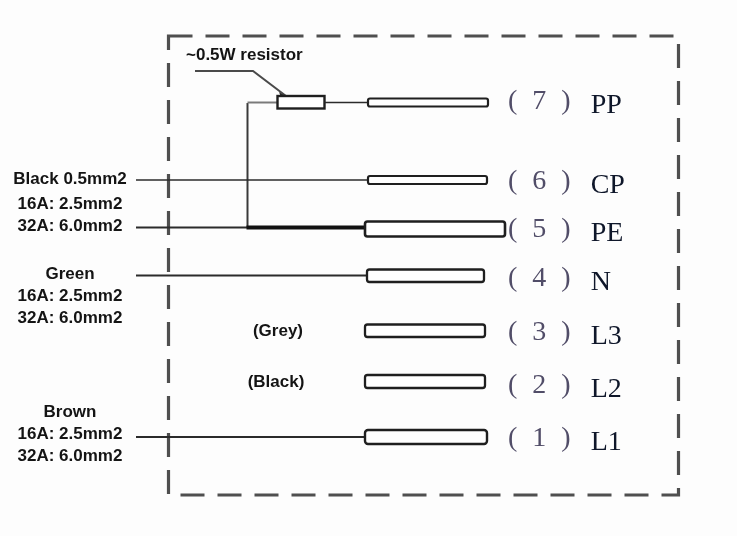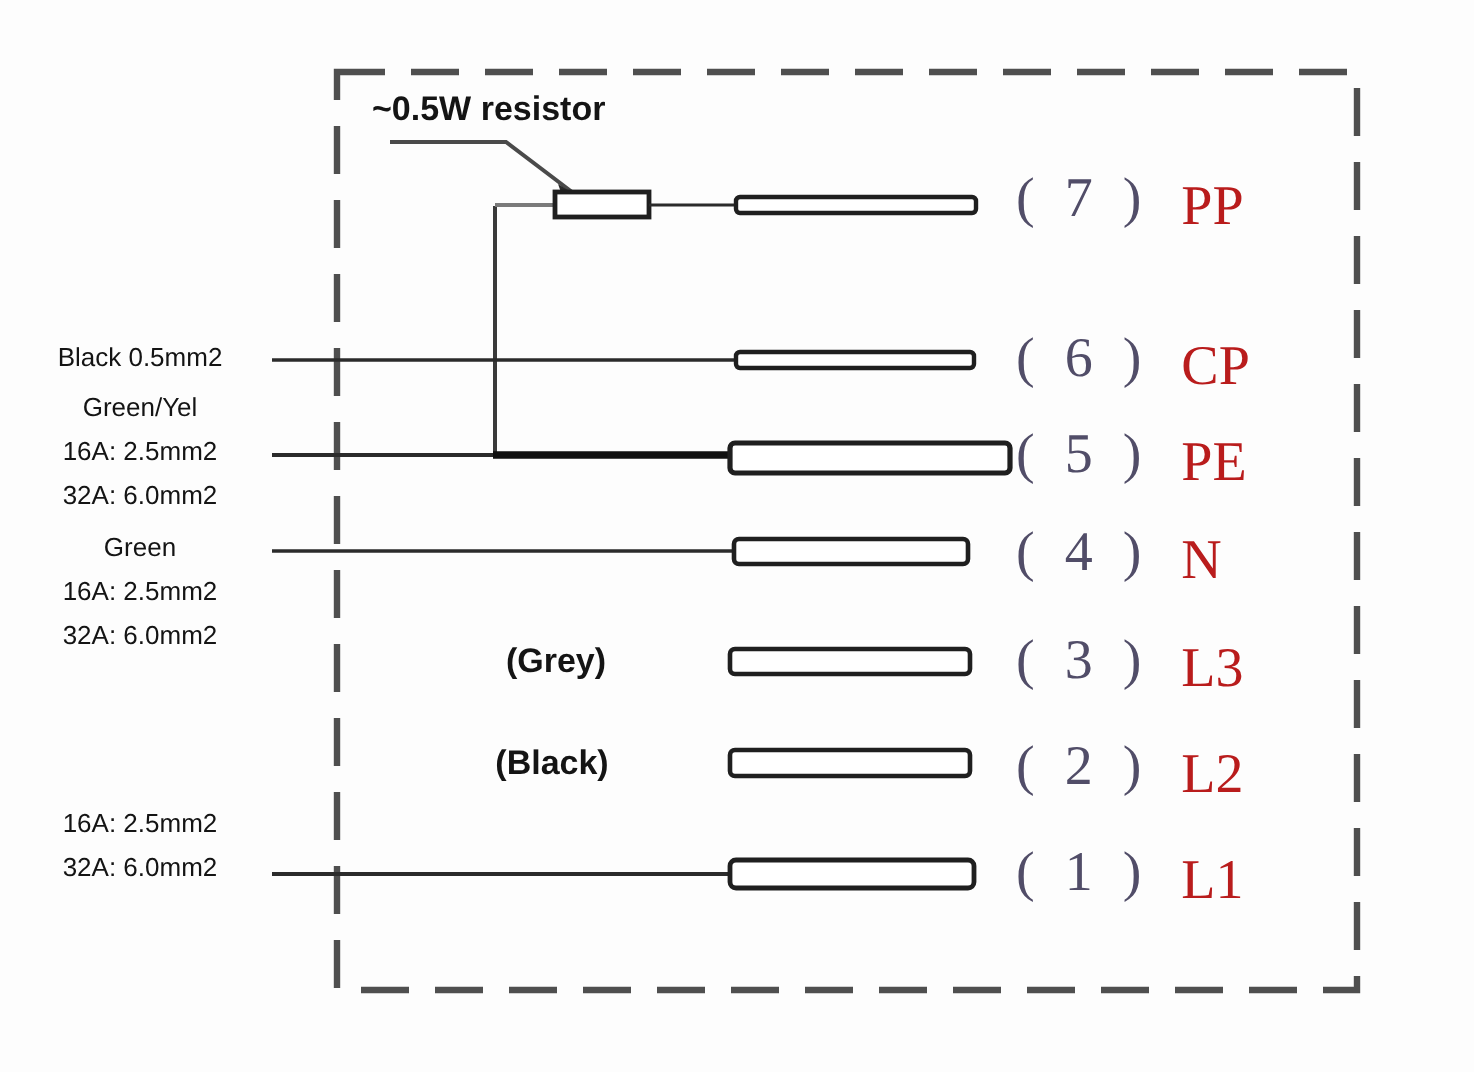--- a/index.html
+++ b/index.html
@@ -25,22 +25,22 @@
     font-weight: bold;
     font-size: 17px;
     color: #141414;
     white-space: nowrap;
   }
   .wire-label {
     position: absolute;
     left: 4px;
     width: 132px;
     text-align: center;
-    font-weight: normal;
-    font-size: 13px;
+    font-weight: bold;
+    font-size: 17px;
     line-height: 22px;
     color: #141414;
     white-space: nowrap;
   }
   .inline-label {
     position: absolute;
     width: 80px;
     text-align: center;
     font-weight: bold;
     font-size: 17px;
@@ -59,21 +59,21 @@
     white-space: nowrap;
   }
   .pin-num {
     letter-spacing: 4px;
     color: #514d68;
   }
   .pin-name {
     margin-left: 16px;
     position: relative;
     top: 4px;
-    color: #b91c1c;
+    color: #0f172a;
   }
 </style>
 </head>
 <body>
 
 <div id="stage">
 
   <svg id="diagram-svg" width="737" height="536" viewBox="0 0 737 536">
 
     <rect x="168.5" y="36" width="510" height="459" fill="none" stroke="#4f4f4f" stroke-width="3.2" stroke-dasharray="24 13"></rect>
@@ -105,30 +105,30 @@
     <rect x="365" y="375" width="120" height="13" rx="2.5" fill="#ffffff" stroke="#1f1f1f" stroke-width="2.3"></rect>
     <rect x="365" y="430" width="122" height="14" rx="3" fill="#ffffff" stroke="#1f1f1f" stroke-width="2.4"></rect>
   </svg>
 
   <div class="note" style="left:186px; top:45px;">~0.5W resistor</div>
 
   <div class="wire-label" style="top:168px;">
     <div>Black 0.5mm2</div>
   </div>
   <div class="wire-label" style="top:193px;">
-    <div>Green/Yel</div>
     <div>16A: 2.5mm2</div>
     <div>32A: 6.0mm2</div>
   </div>
   <div class="wire-label" style="top:263px;">
     <div>Green</div>
     <div>16A: 2.5mm2</div>
     <div>32A: 6.0mm2</div>
   </div>
   <div class="wire-label" style="top:401px;">
+    <div>Brown</div>
     <div>16A: 2.5mm2</div>
     <div>32A: 6.0mm2</div>
   </div>
 
   <div class="inline-label" style="left:236px; top:372px;">(Black)</div>
   <div class="inline-label" style="left:238px; top:321px;">(Grey)</div>
 
   <div class="pin-row" style="top:82px;">
     <span class="pin-num">( 7 )</span>
     <span class="pin-name">PP</span>

